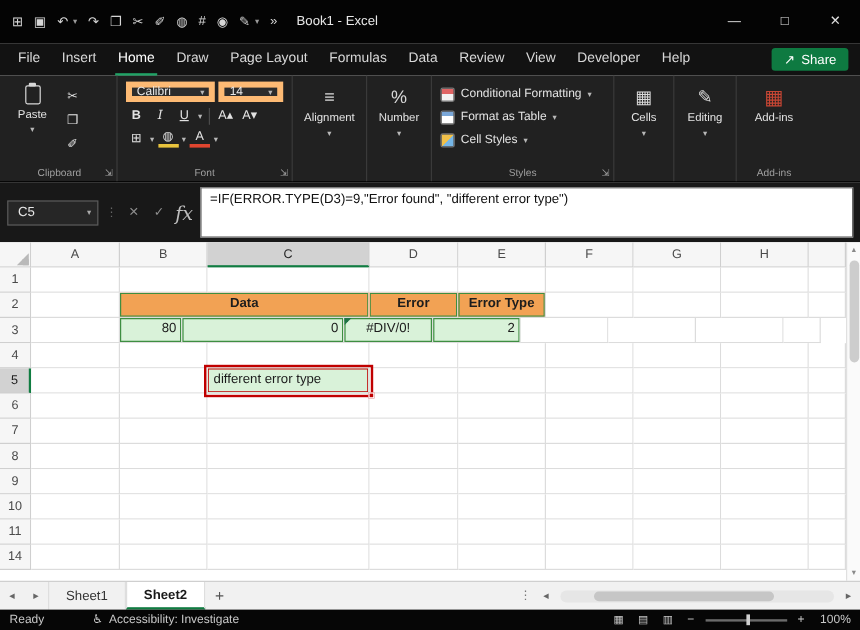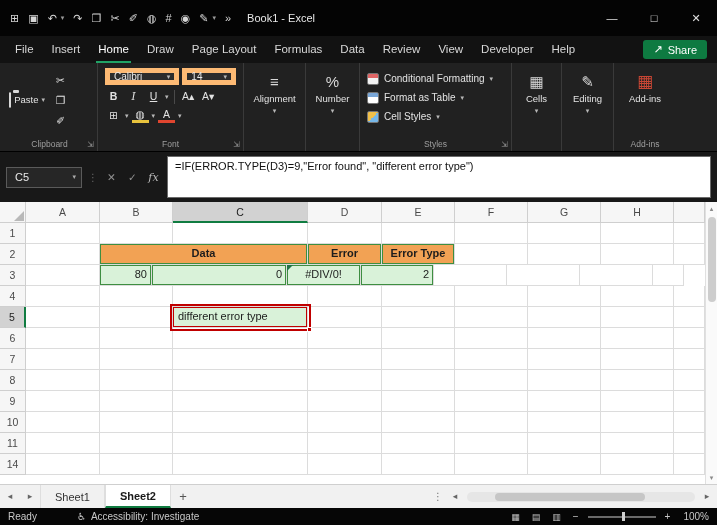--- a/index.html
+++ b/index.html
@@ -21,21 +21,21 @@
   .mtab.active { color:#fff; }
   .mtab.active::after { content:""; position:absolute; left:7px; right:7px; bottom:0; height:2.5px; background:var(--accent-light,#21A366); }
   .sharebtn { margin-left:auto; margin-right:10px; align-self:center; background:var(--share-green,#0E7A41); color:#fff; border-radius:3px; font-size:11px; padding:3px 10px; display:flex; align-items:center; gap:5px; }
 
   
   .ribbon { height:89px; background:#212121; display:flex; padding:0 2px; border-bottom:1px solid #000; flex:none; }
   .rgroup { position:relative; border-right:1px solid #3a3a3a; padding:5px 7px 15px; height:100%; }
   .glabel { position:absolute; bottom:2px; left:0; right:0; text-align:center; font-size:8.5px; color:#9f9f9f; white-space:nowrap; }
   .launcher { position:absolute; right:3px; bottom:2px; font-size:8px; color:#9f9f9f; }
   .grow-top { display:flex; }
-  .paste { display:flex; flex-direction:row; align-items:center; gap:3px; width:36px; margin-top:3px; color:#e3e3e3; }
+  .paste { display:flex; flex-direction:column; align-items:center; gap:3px; width:36px; margin-top:3px; color:#e3e3e3; }
   .clip { width:13px; height:16px; border:1.5px solid #d8d8d8; border-radius:2px; position:relative; }
   .clip::before { content:""; position:absolute; top:-3px; left:2.5px; width:6px; height:3px; background:#d8d8d8; border-radius:1px; }
   .plabel { font-size:9.5px; }
   .chev { font-size:7px; color:#b8b8b8; }
   .clipcol { display:flex; flex-direction:column; gap:5px; margin-left:7px; margin-top:5px; }
   .ric { width:17px; height:15px; line-height:15px; text-align:center; font-size:10.5px; color:#e2e2e2; flex:none; }
   .frow { display:flex; align-items:center; gap:3px; margin-bottom:4px; }
   .cbo { background:#2c2c2c; border:5px solid #fdba74; color:#e8e8e8; font-size:10px; height:17px; display:flex; align-items:center; justify-content:space-between; padding:0 4px; }
   .w86 { width:86px; } .w38 { width:61px; }
   .bold-b { font-weight:bold; } .ital-i { font-style:italic; font-family:"DejaVu Serif",serif; } .und-u { text-decoration:underline; }
@@ -52,21 +52,21 @@
   .si-ft { background:linear-gradient(180deg,#7aa7d8 0%,#7aa7d8 35%,#ffffff 35%); }
   .si-cs { background:linear-gradient(135deg,#f0c04a 0%,#f0c04a 50%,#76b7e8 50%); }
 
   
   .fbar { height:50px; background:#181818; display:flex; align-items:center; padding:0 6px; gap:6px; flex:none; }
   .namebox { width:76px; height:21px; background:#262626; border:1px solid #5a5a5a; display:flex; align-items:center; color:#e8e8e8; font-size:11px; align-self:center; }
   .namebox .nval { flex:1; padding-left:8px; }
   .nchev { font-size:7px; color:#aaa; padding-right:5px; }
   .fdots { color:#666; font-size:10px; }
   .fxic { color:#8f8f8f; font-size:10.5px; width:15px; text-align:center; }
-  .fx { font-style:italic; font-family:"DejaVu Serif",serif; font-size:11px; color:#bdbdbd; }
+  .fx { font-style:italic; font-family:"DejaVu Serif",serif; font-size:16px; color:#bdbdbd; }
   .finput { flex:1; height:42px; background:#ffffff; border:1px solid #6a6a6a; color:#111; font-size:11px; padding:3px 7px; overflow:hidden; white-space:nowrap; }
 
   
   .gridwrap { height:282px; display:flex; background:#fff; flex:none; }
   #grid { width:705px; }
   .grow { display:flex; height:21px; }
   .gh { background:#f6f6f6; border-right:1px solid #cfcfcf; border-bottom:1px solid #cfcfcf; color:#4a4a4a; font-size:10.5px; display:flex; align-items:center; justify-content:center; height:21px; flex:none; position:relative; }
   .gh.sel { background:#d2d2d2; color:#1d1d1d; }
   .gh.colh.sel { border-bottom:2px solid var(--accent,#107C41); }
   .gh.rowh.sel { border-right:2px solid var(--accent,#107C41); }

